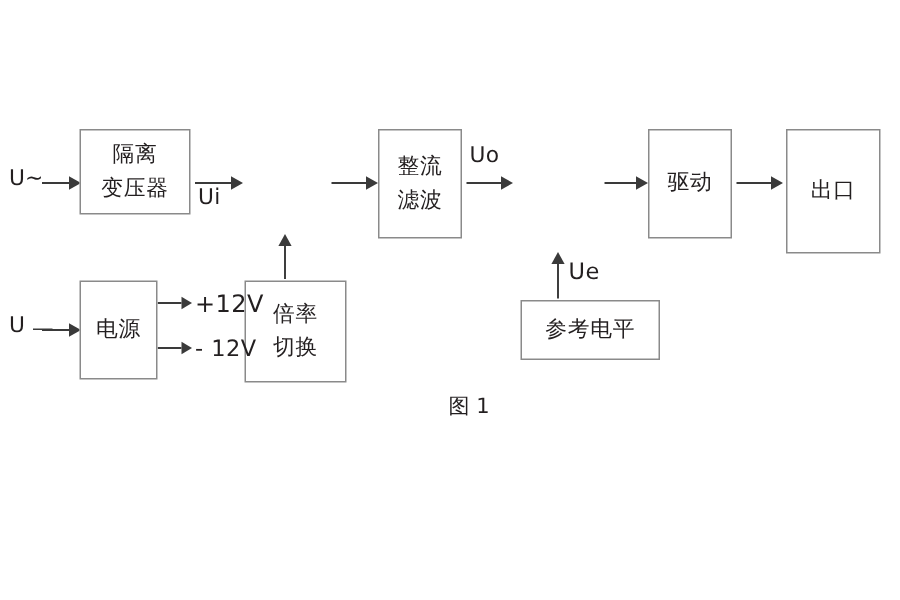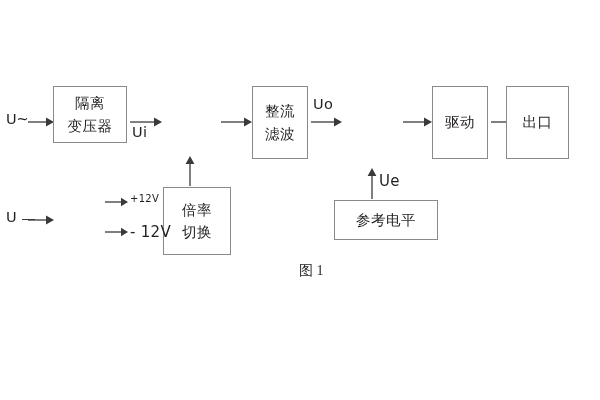--- a/index.html
+++ b/index.html
@@ -50,21 +50,20 @@
     position: absolute;
     font-size: 14.5px;
     color: #231f20;
     white-space: nowrap;
   }
   .caption {
     position: absolute;
     font-size: 14px;
     color: #231f20;
     white-space: nowrap;
-    font-family: Liberation Serif, serif;
   }
 
   
   svg.wires {
     position: absolute;
     left: 0;
     top: 0;
     width: 600px;
     height: 400px;
     overflow: visible;
@@ -145,45 +144,48 @@
   <div class="block" style="left:252px; top:86px; width:56px; height:73px;font-family:Liberation Serif, serif;">
     <span class="ln">整流</span>
     <span class="ln">滤波</span>
   </div>
 
 
   <div class="block" style="left:432px; top:86px; width:56px; height:73px;text-align:center;">
     <span class="ln">驱动</span>
   </div>
 
-  <div class="block" style="left:506px; top:86px; width:63px; height:73px;">
+  <div class="block" style="left:524px; top:86px; width:63px; height:83px;">
     <span class="ln">出口</span>
   </div>
 
+  <div class="block" style="left:53px; top:187px; width:52px; height:66px;">
+    <span class="ln">电源</span>
+  </div>
 
   <div class="block" style="left:163px; top:187px; width:68px; height:68px;">
     <span class="ln">倍率</span>
     <span class="ln">切换</span>
   </div>
 
-  <div class="block" style="left:334px; top:200px; width:104px; height:40px;">
+  <div class="block" style="left:347px; top:200px; width:93px; height:40px;">
     <span class="ln">参考电平</span>
   </div>
 
   <div class="lbl-big" style="left:6px; top:111px;">U~</div>
 
   <div class="lbl-big" style="left:6px; top:209px;">U</div>
 
   <div style="position:absolute; left:22px; top:219px; width:13px; height:1.4px; background:#3a3a3a;"></div>
 
   <div class="lbl" style="left:132px; top:96px; font-size:14.5px;margin-top:28px;">Ui</div>
 
   <div class="lbl" style="left:313px; top:96px; font-size:14.5px;">Uo</div>
 
   <div class="lbl" style="left:379px; top:172px; font-size:15px;">Ue</div>
 
-  <div class="lbl" style="left:130px; top:193px; font-size:10px;">+12V</div>
+  <div class="lbl" style="left:130px; top:193px; font-size:16px;">+12V</div>
 
   <div class="lbl" style="left:130px; top:223px; font-size:15px;">- 12V</div>
 
   <div class="caption" style="left:299px; top:262px;">图 1</div>
 
 </div>
 
 </body></html>

